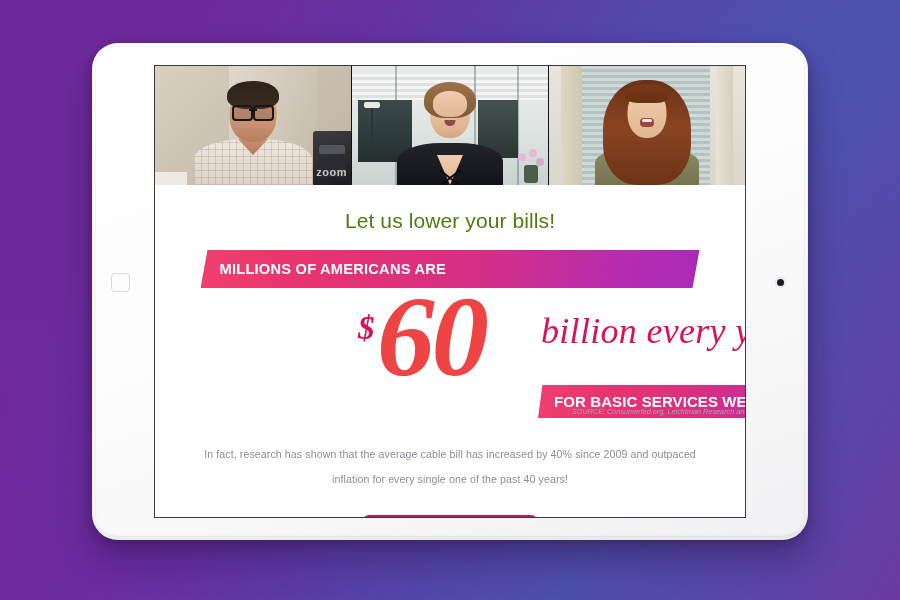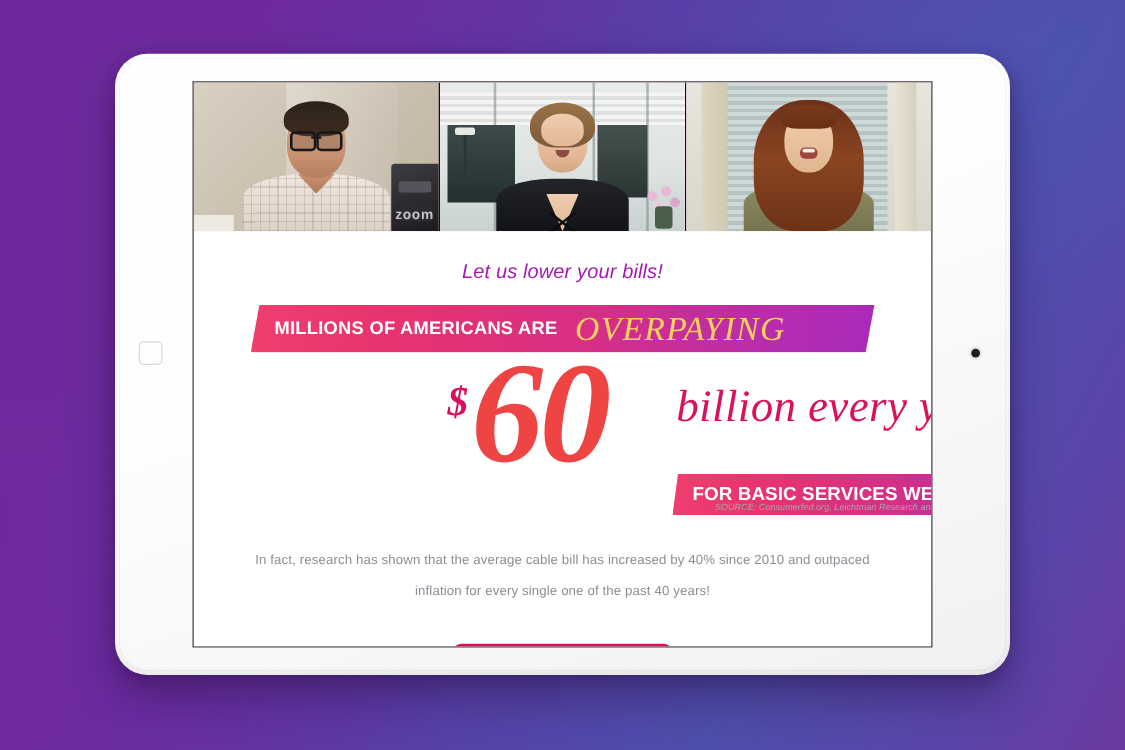--- a/index.html
+++ b/index.html
@@ -80,21 +80,21 @@
     overflow: hidden;
     border: 1px solid #3a3a3e;
     box-sizing: border-box;
   }
 
   
   .video-strip {
     display: flex;
     width: 100%;
     height: 119px;
-    background: #f9a8d4;
+    background: #8b5cf6;
     text-align: right;
   }
   .video-tile {
     position: relative;
     flex: 1 1 33.333%;
     overflow: hidden;
     border-right: 1.5px solid #121212;
   }
   .video-tile:last-child { border-right: none; }
 
@@ -285,27 +285,26 @@
   
   .content {
     position: relative;
     padding-top: 18px;
     height: calc(100% - 119px);
     background:#fff;
   }
 
   .tagline{
     text-align:center;
-    color:#a21caf;
-    font-size:16px;
+    color:#4d7c0f;
+    font-size:21px;
     font-weight:400;
     letter-spacing:0.1px;
     margin: 6px 0 0 0;
     font-family:"Liberation Sans", sans-serif;
-    font-style:italic;
   }
 
   
   .banner{
     position:relative;
     margin: 17px auto 0 auto;
     height:38px;
     display:flex;
     align-items:center;
     background: linear-gradient(95deg, #ef3f6e 0%, #e8336f 22%, #d62f86 55%, #b52cb0 85%, #a92ab8 100%);
@@ -484,37 +483,36 @@
         </div>
 
       </div>
 
       <div class="content">
 
         <div class="tagline">Let us lower your bills!</div>
 
         <div class="banner banner-1">
           <span class="b-small">MILLIONS OF AMERICANS ARE</span>
-          <span class="b-big">OVERPAYING</span>
         </div>
 
         <div class="big-stat">
           <span class="dollar">$</span>
           <span class="sixty">60</span>
           <span class="billion">billion every year</span>
 
           <div class="banner banner-2">
             <span class="b-small">FOR BASIC SERVICES WE ALL USE.</span>
           </div>
 
           <div class="source">SOURCE: Consumerfed.org, Leichtman Research and Business Insider</div>
         </div>
 
         <div class="paragraph">
-          <div>In fact, research has shown that the average cable bill has increased by 40% since 2010 and outpaced</div>
+          <div>In fact, research has shown that the average cable bill has increased by 40% since 2009 and outpaced</div>
           <div>inflation for every single one of the past 40 years!</div>
         </div>
 
         <button class="cta"></button>
 
       </div>
 
     </div>
   </div>
 

